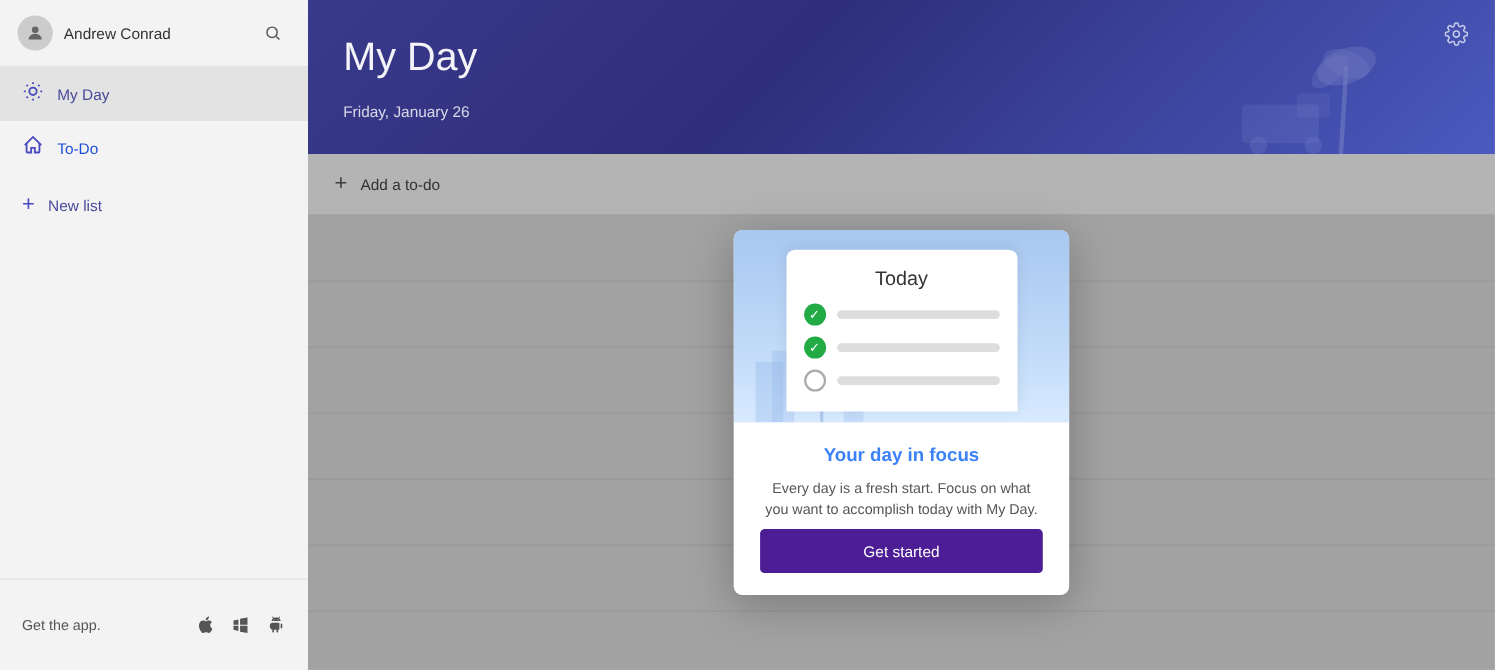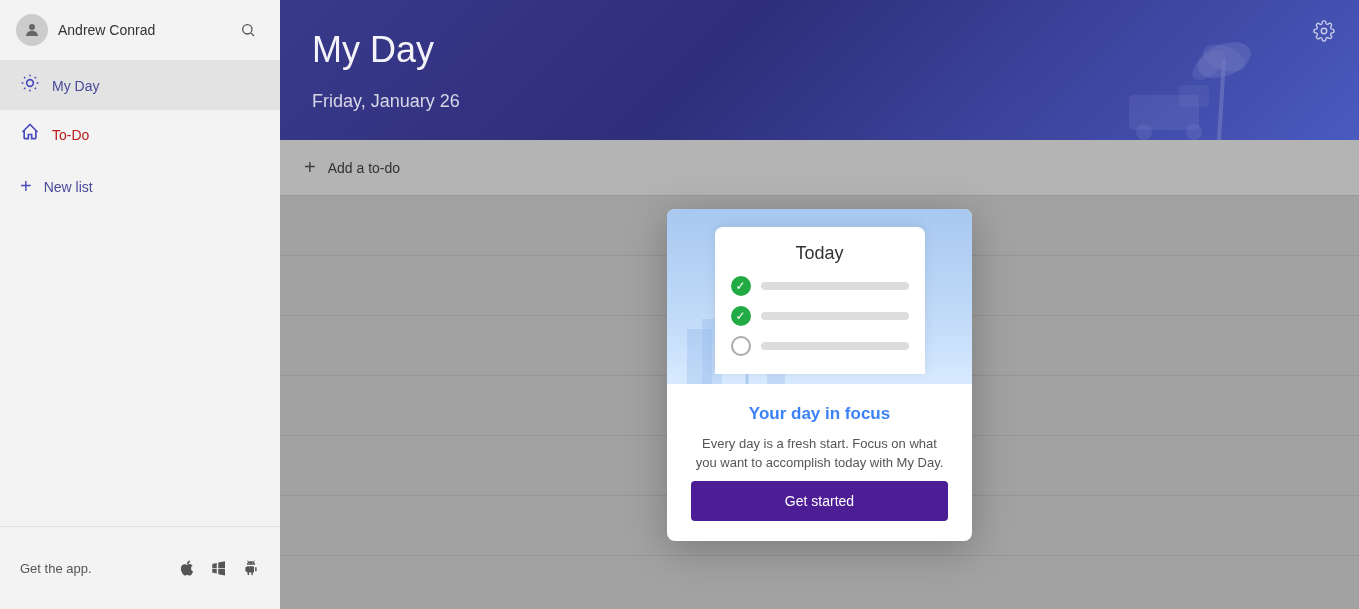--- a/index.html
+++ b/index.html
@@ -54,21 +54,21 @@
       border-radius: 4px;
     }
 
     .nav-item {
       display: flex;
       align-items: center;
       gap: 12px;
       padding: 12px 20px;
       cursor: pointer;
       font-size: 14px;
-      color: #b91c1c;
+      color: #1d4ed8;
     }
     .nav-item.active {
       background: #e3e3e3;
       color: #4a4a9a;
     }
     .nav-icon {
       font-size: 18px;
       color: #4a4a9a;
     }
     .nav-label { font-size: 14px; }
@@ -121,21 +121,21 @@
       flex-direction: column;
       justify-content: center;
     }
     .main-header-title {
       font-size: 36px;
       font-weight: 300;
       color: #fff;
       opacity: 0.95;
     }
     .main-header-date {
-      font-size: 18px;
+      font-size: 14px;
       color: rgba(255,255,255,0.8);
       margin-top: 20px;
     }
 
     
     .header-illustration {
       position: absolute;
       right: 80px;
       bottom: 0;
       width: 200px;

